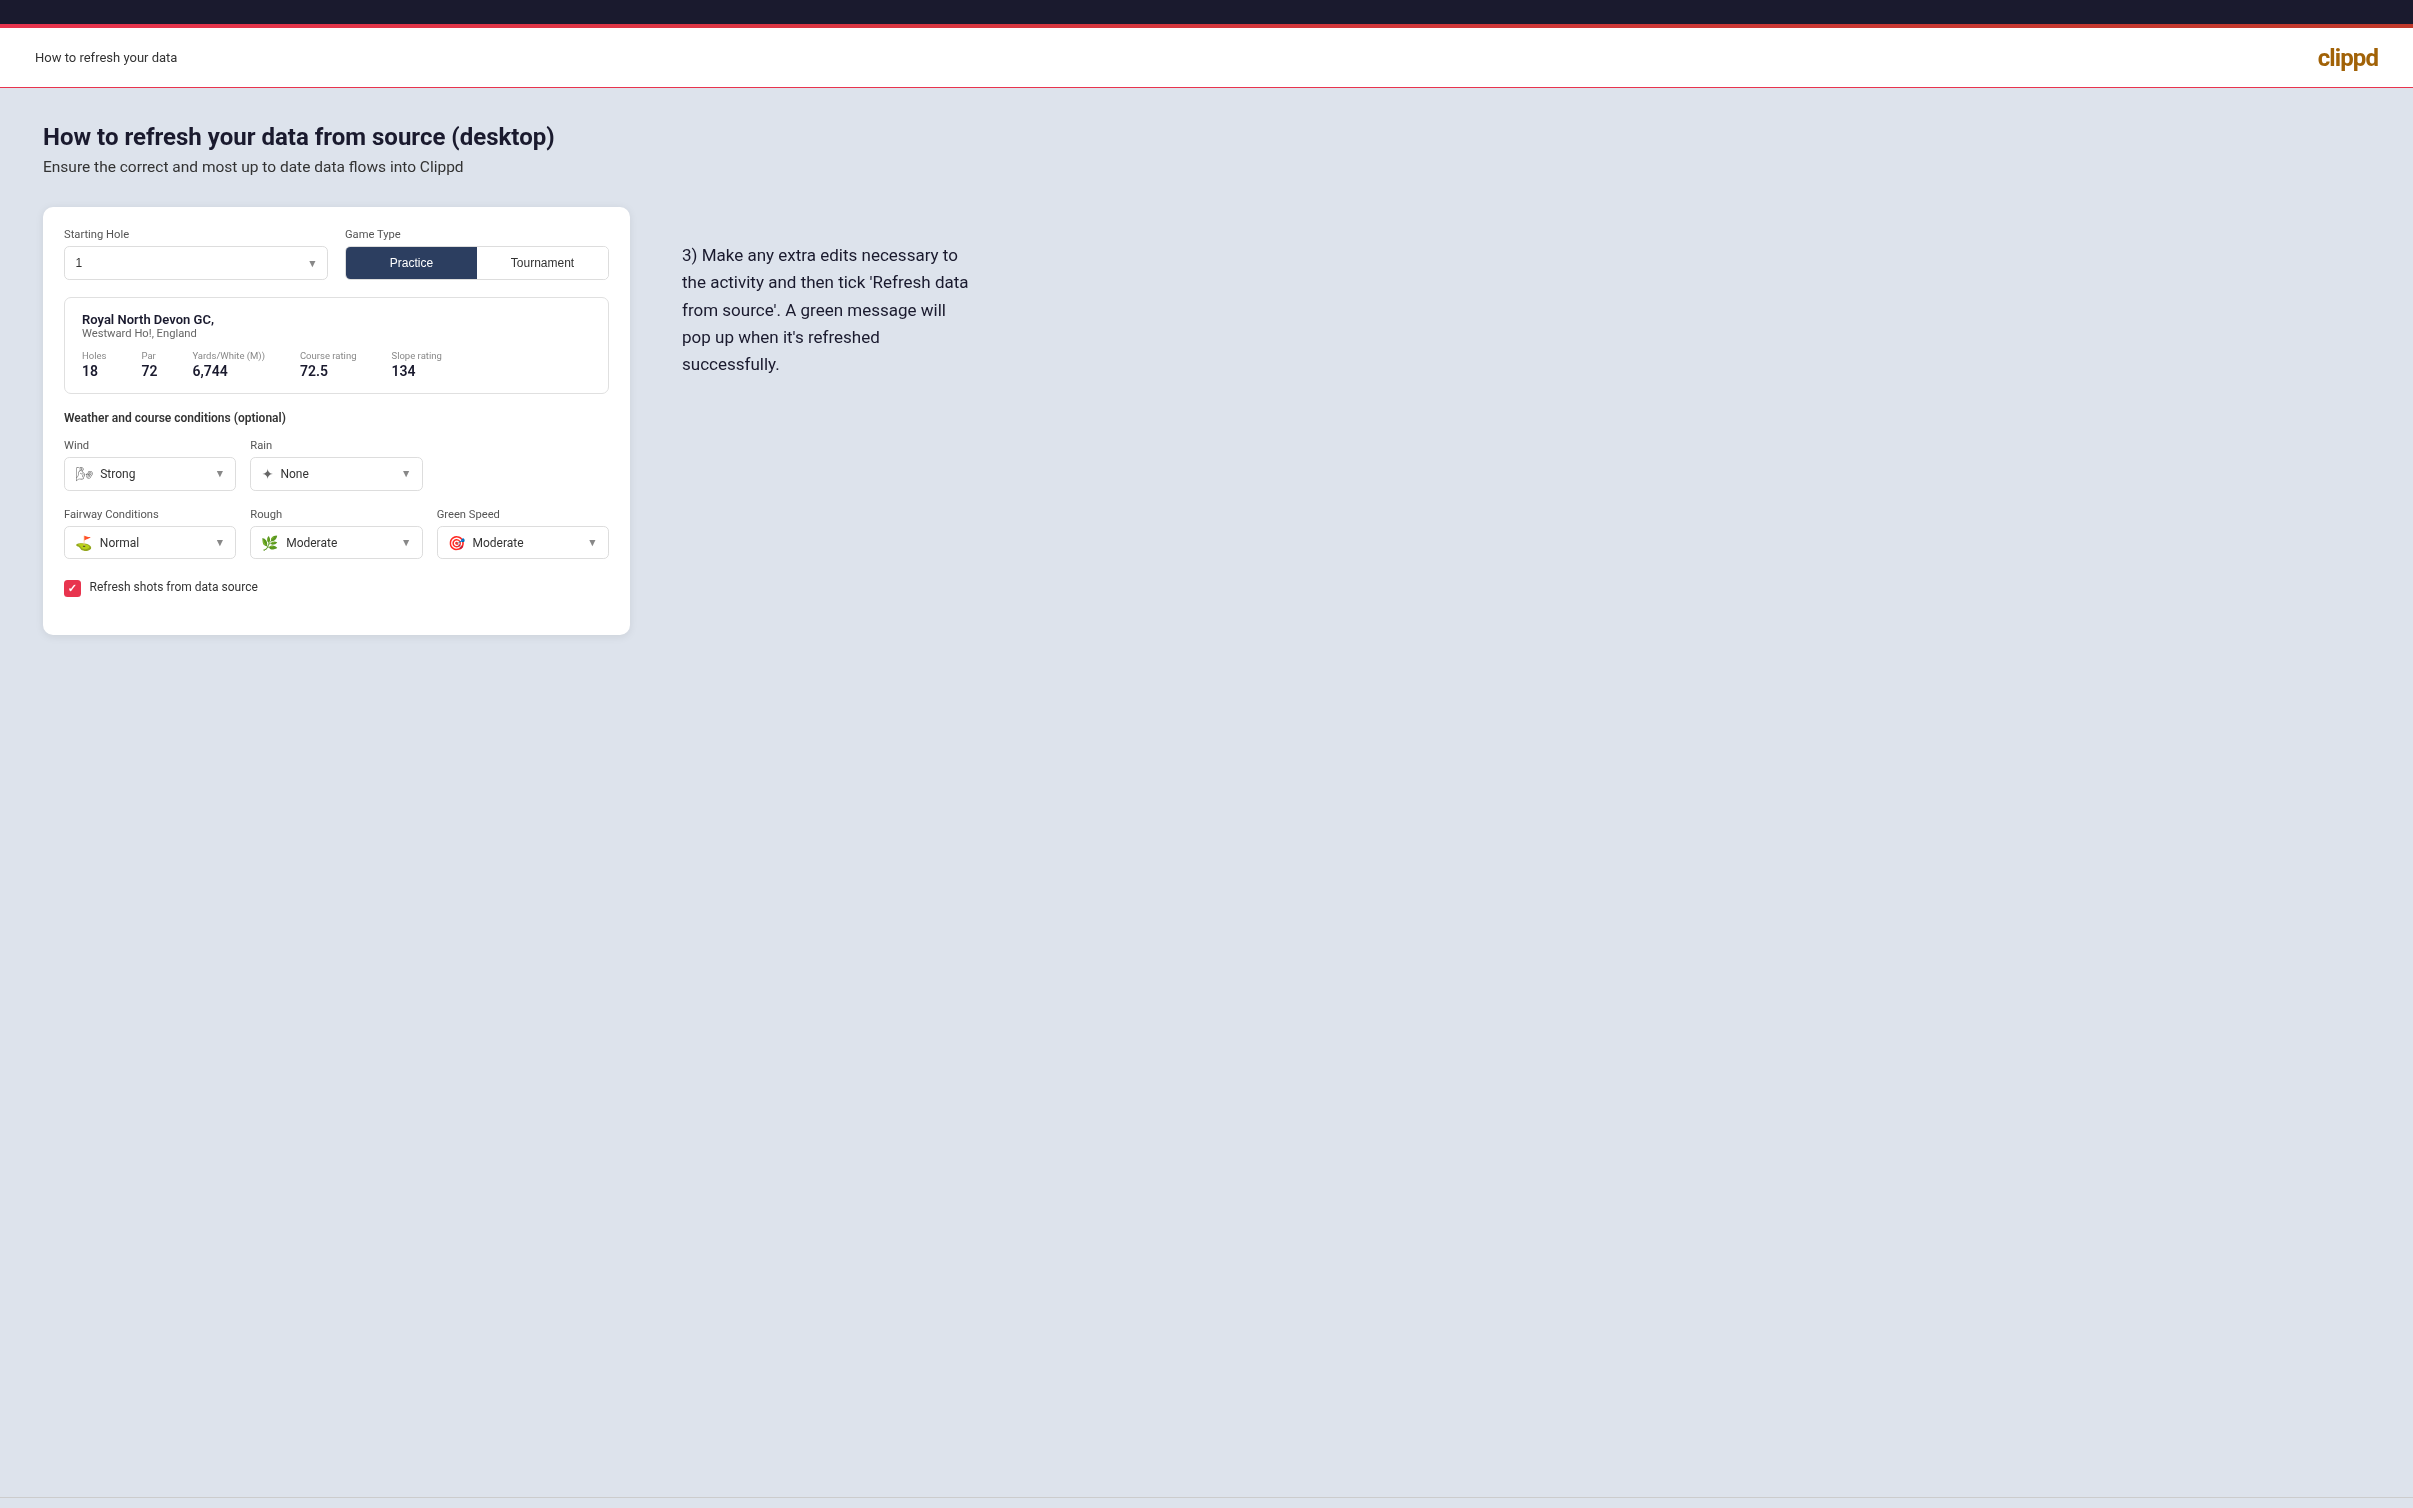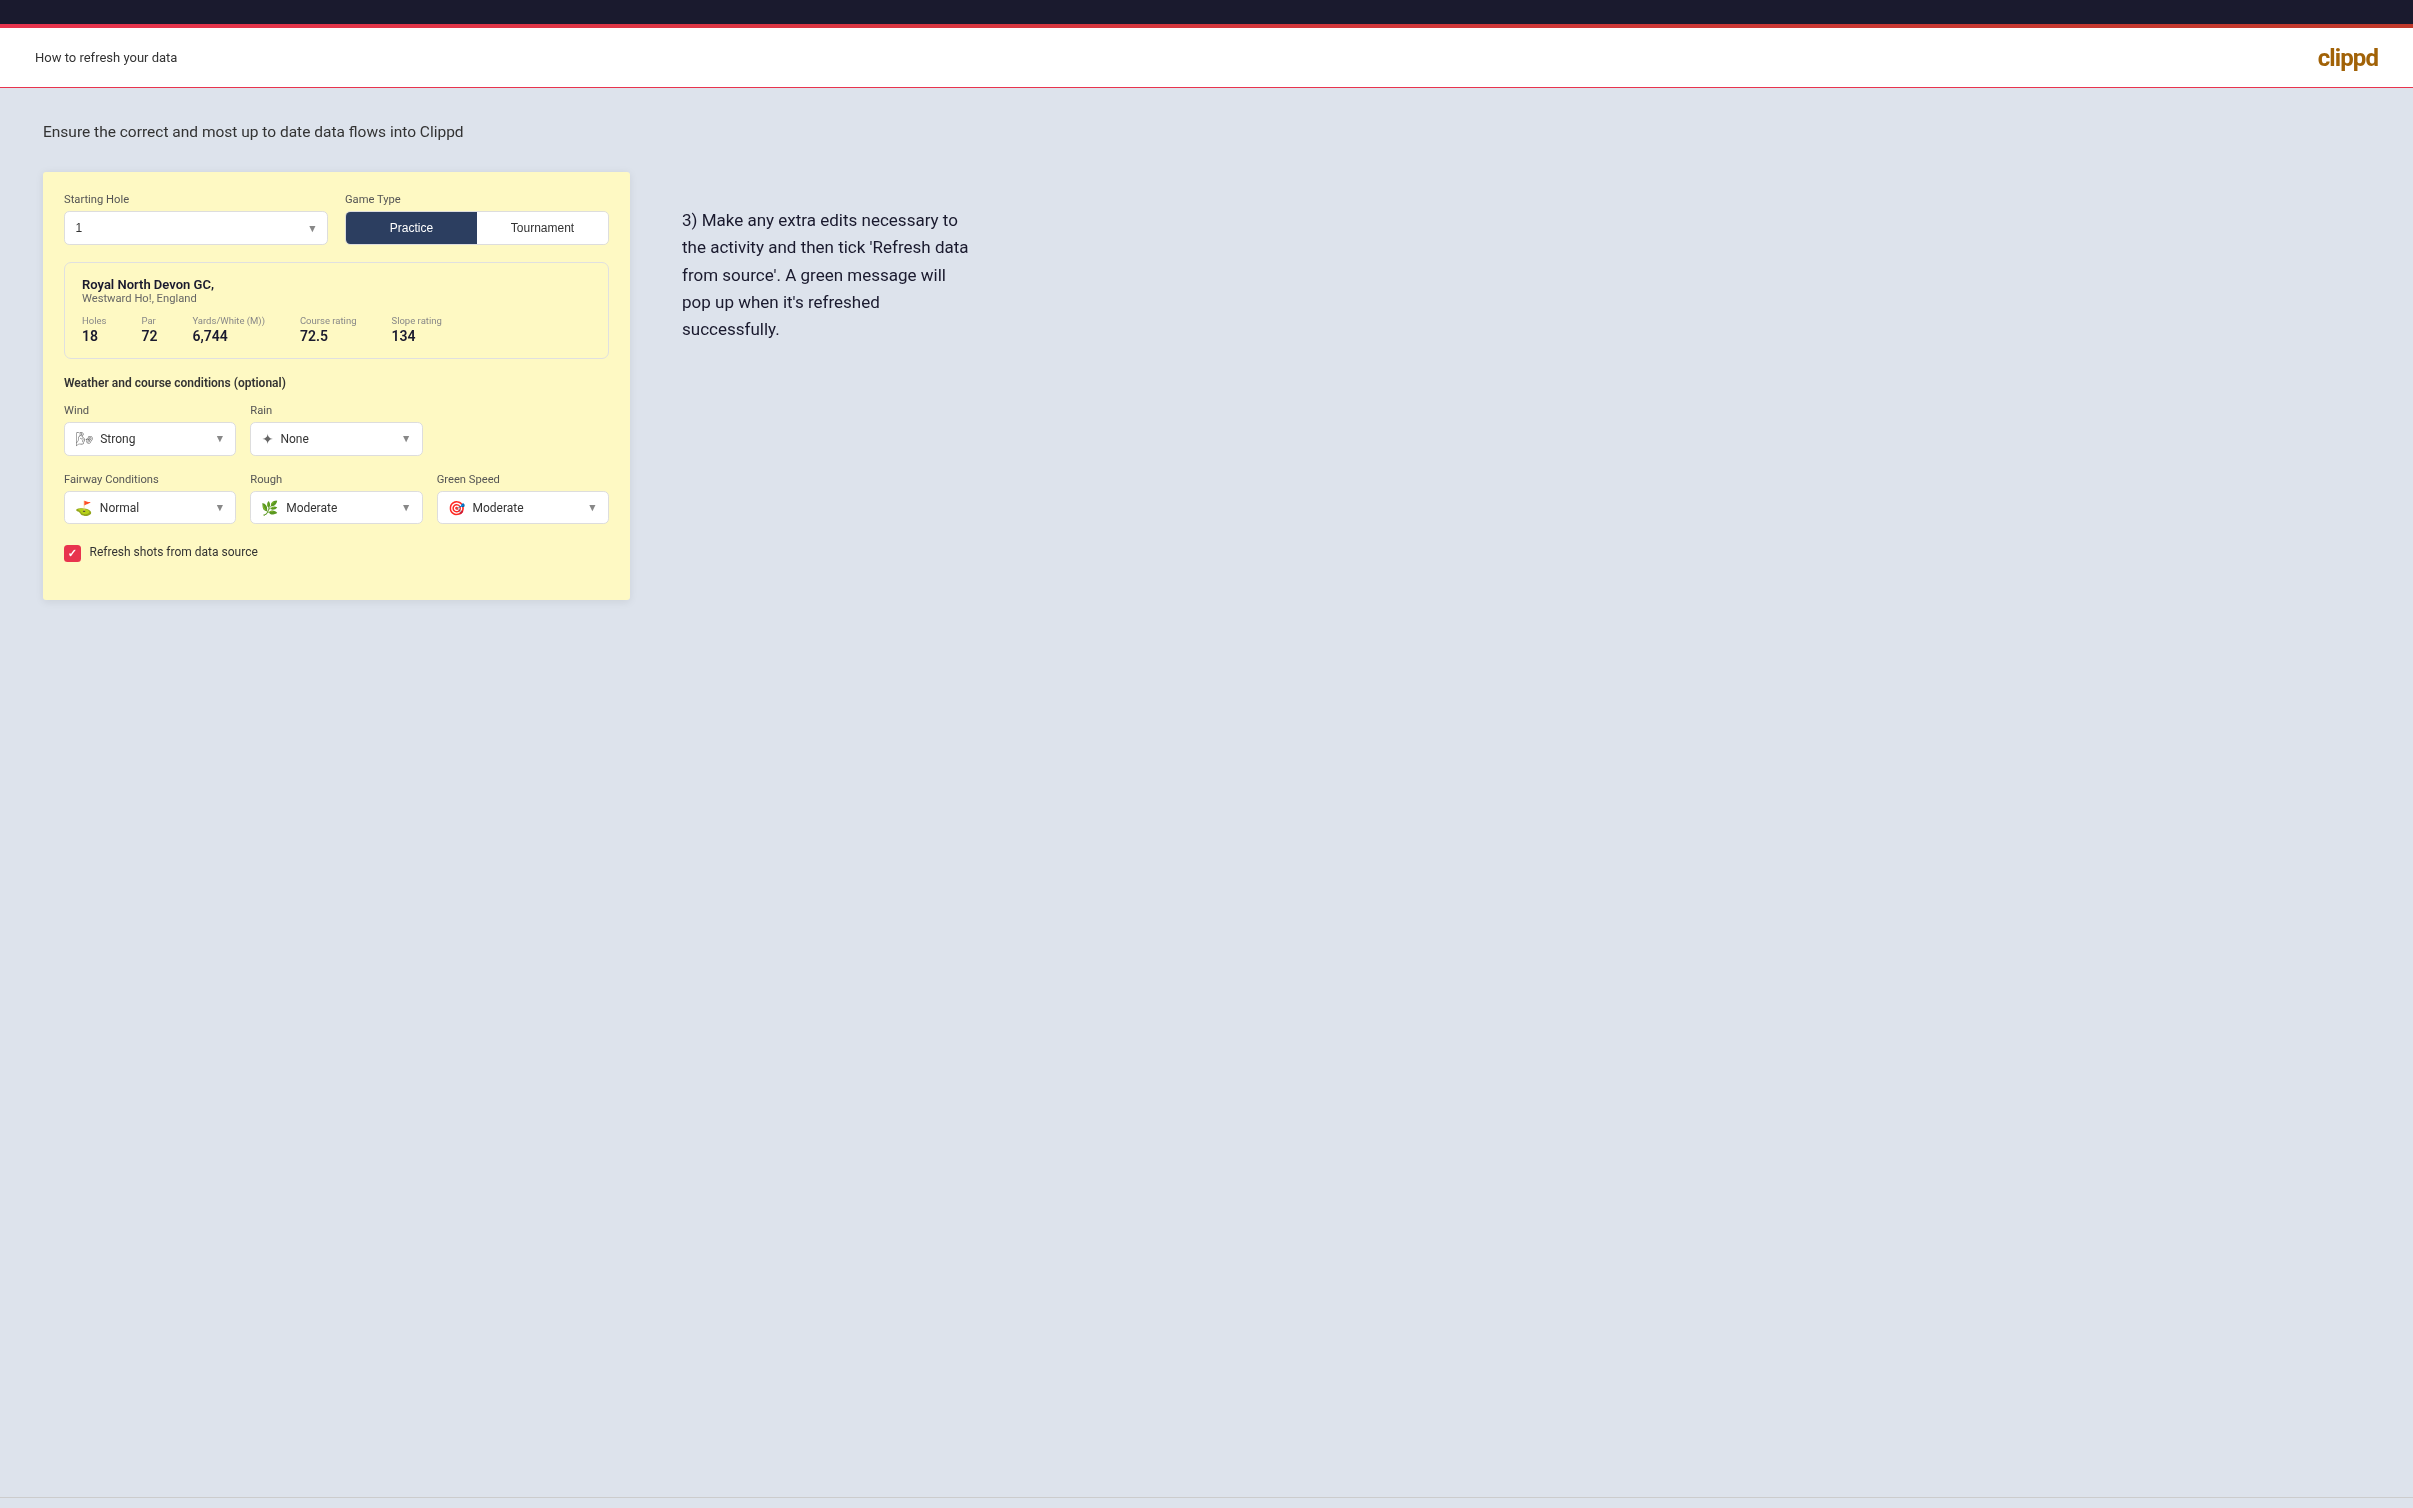--- a/index.html
+++ b/index.html
@@ -52,22 +52,22 @@
       font-size: 15.5px;
       color: #333;
       margin-bottom: 31px;
     }
     .content-row {
       display: flex;
       gap: 52px;
       align-items: flex-start;
     }
     .card {
-      background: #fef9c3;
-      border-radius: 3px;
+      background: #ffffff;
+      border-radius: 10px;
       padding: 21px;
       width: 587px;
       min-width: 587px;
       box-shadow: 0 1.7px 8.6px rgba(0,0,0,0.08);
     }
     .form-row {
       display: flex;
       gap: 17px;
       margin-bottom: 17px;
     }
@@ -274,20 +274,21 @@
 
 <div class="top-bar"></div>
 <div class="accent-bar"></div>
 
 <div class="header">
   <span class="header-title">How to refresh your data</span>
   <span class="logo">clippd</span>
 </div>
 
 <div class="main-content">
+  <h1 class="page-heading">How to refresh your data from source (desktop)</h1>
   <p class="page-subheading">Ensure the correct and most up to date data flows into Clippd</p>
 
   <div class="content-row">
     <div class="card">
 
       <div class="form-row">
         <div class="form-group">
           <label class="form-label">Starting Hole</label>
           <div class="select-wrapper">
             <select class="select-field">

